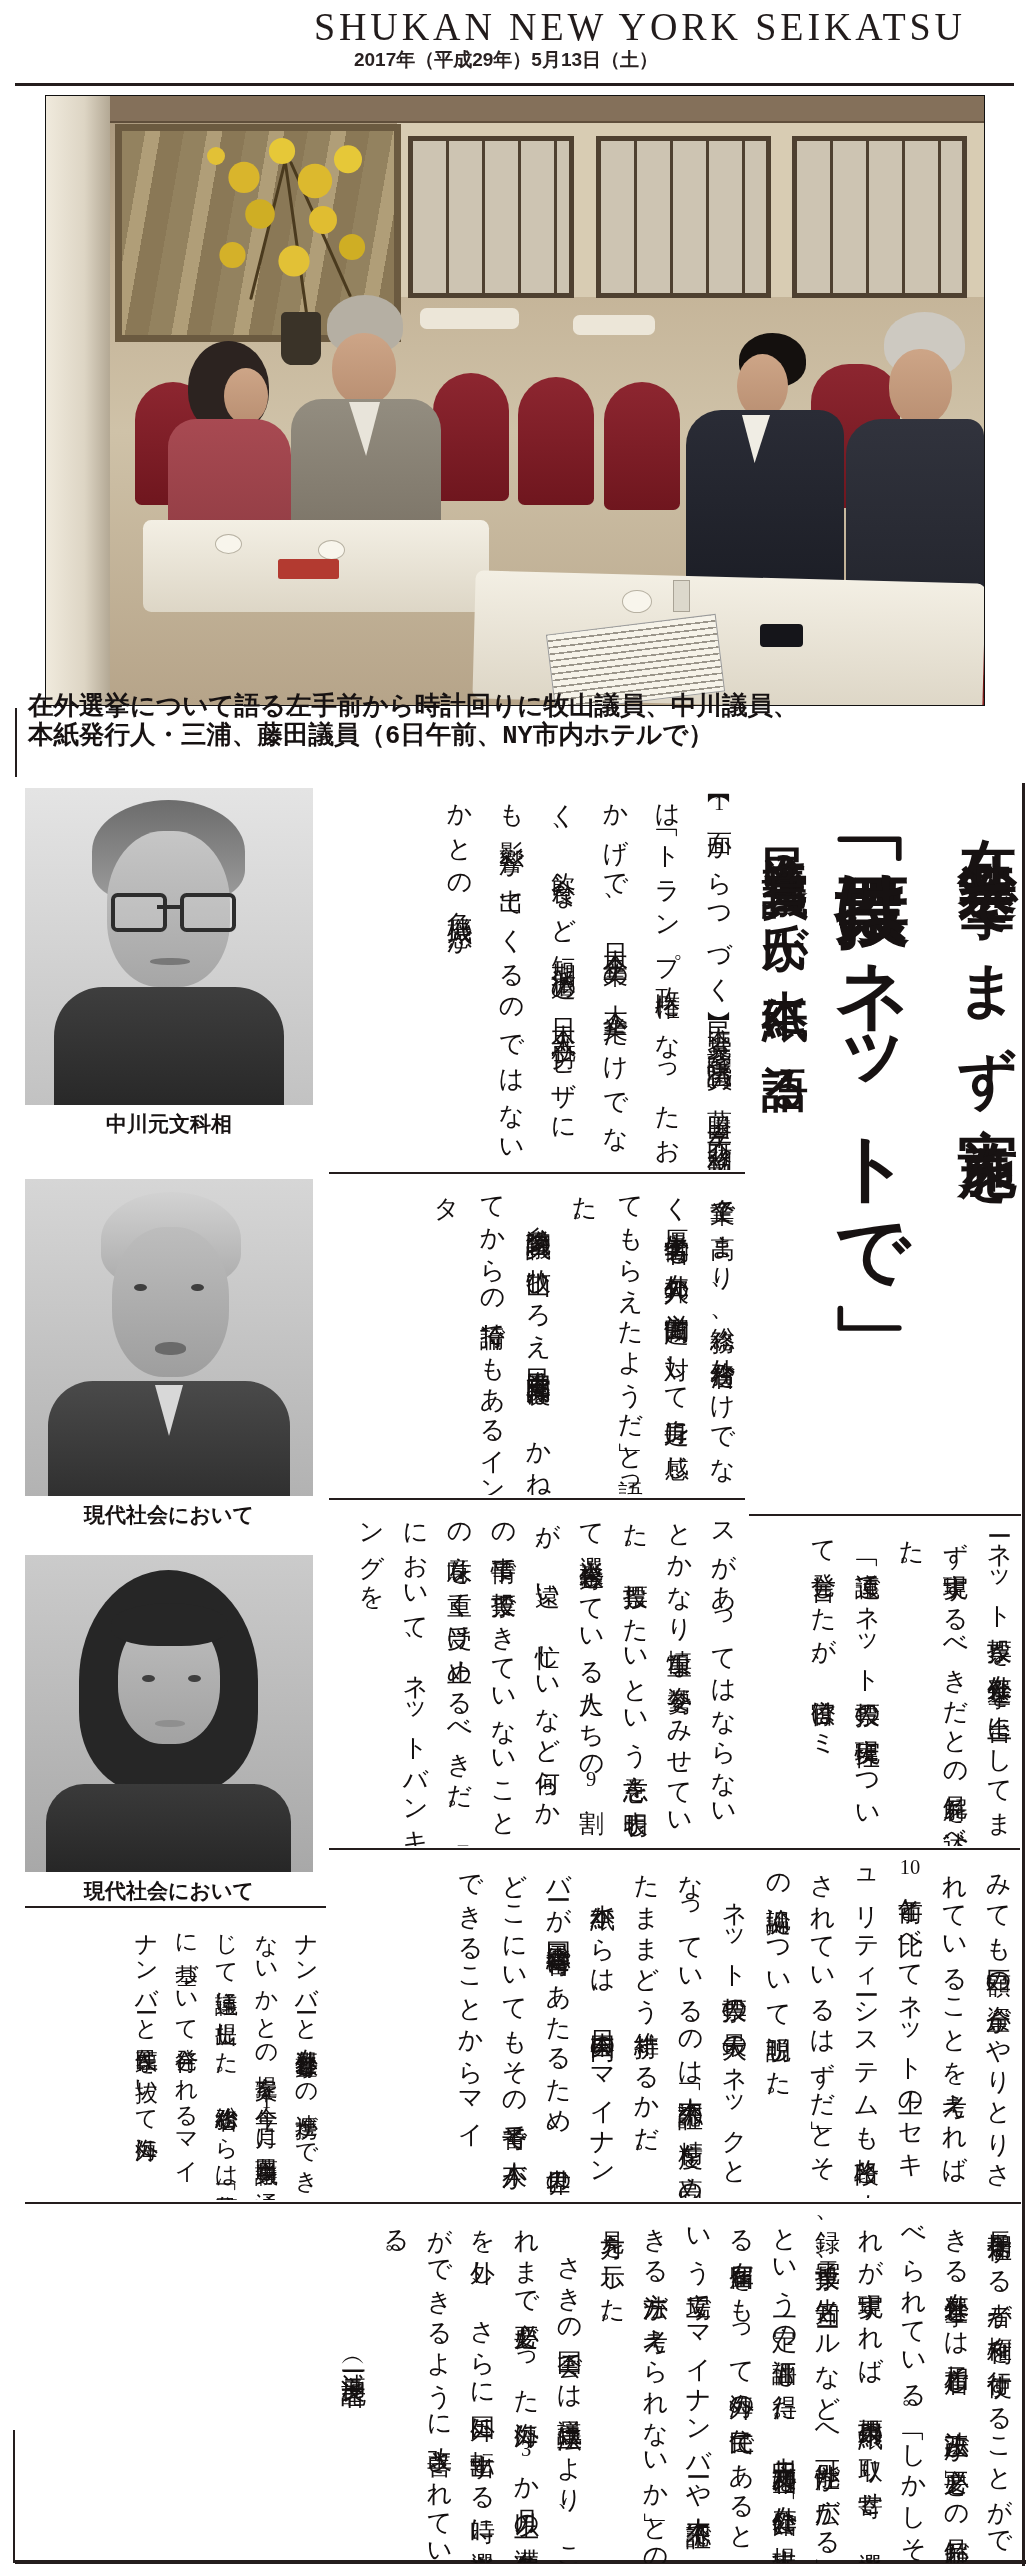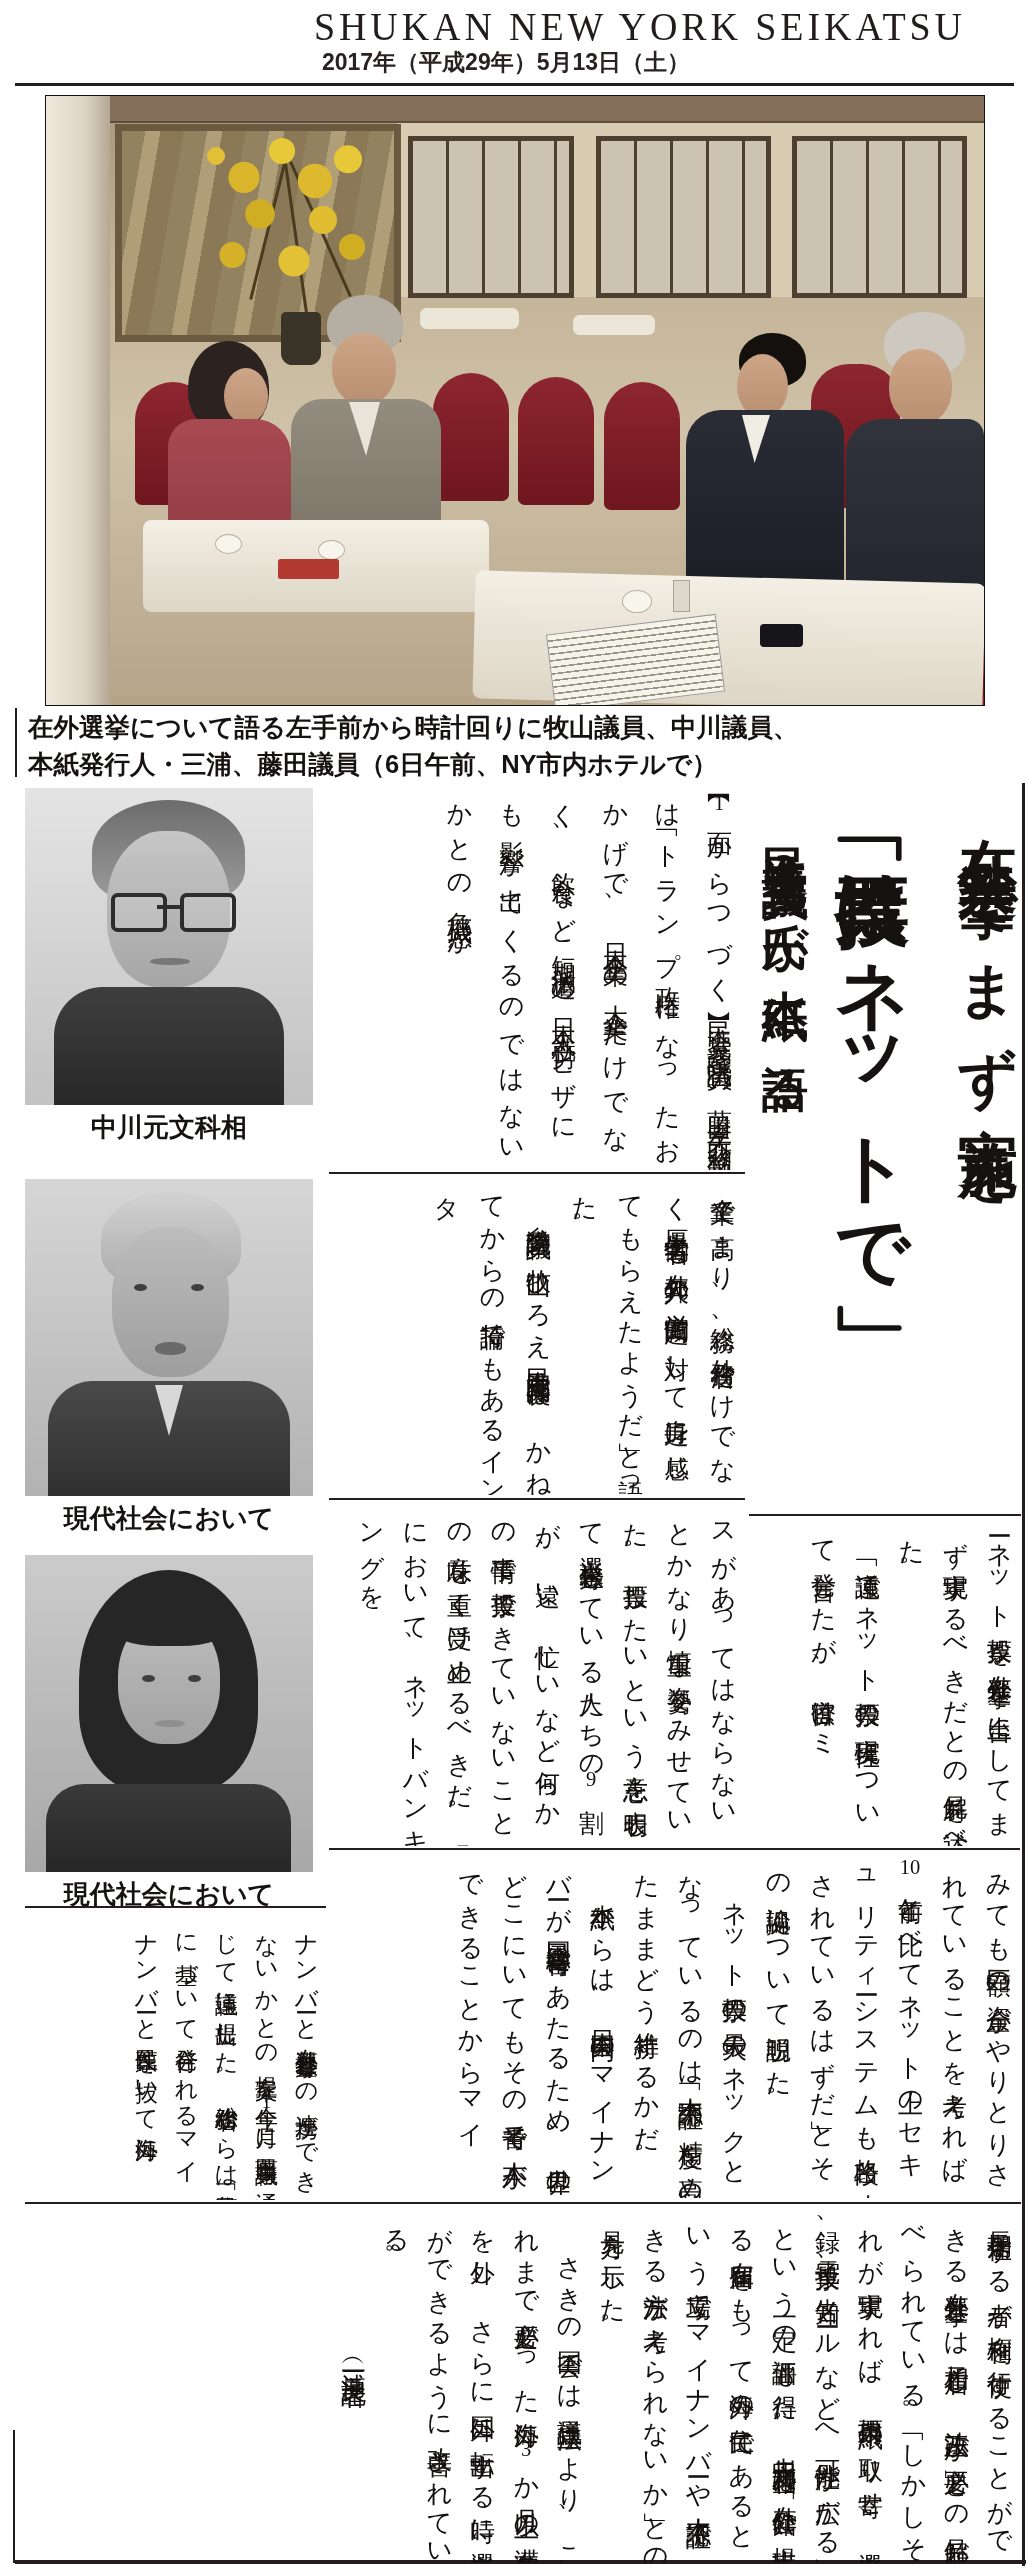--- a/index.html
+++ b/index.html
@@ -4,21 +4,21 @@
 <style>
   html,body{margin:0;padding:0;background:#ffffff;}
   .page{position:relative;width:1029px;height:2576px;background:#ffffff;overflow:hidden;
         font-family:"Liberation Serif","DejaVu Serif",serif;color:#1b1b1b;}
   .abs{position:absolute;}
 
   
   .m-jp{left:15px;top:0px;font-size:41px;font-weight:700;letter-spacing:1.6px;color:#221c1c;}
   .m-en{left:314px;top:3.3px;font-size:40px;font-weight:500;letter-spacing:4.1px;color:#221c1c;
         transform:scaleX(.95);transform-origin:left top;white-space:nowrap;}
-  .dateline{left:0;top:47px;width:1012px;text-align:center;font-size:23px;font-weight:600;
+  .dateline{left:0;top:47px;width:1012px;text-align:center;font-size:19px;font-weight:600;
         font-family:"Liberation Sans","DejaVu Sans",sans-serif;color:#2a2222;}
   .rule{background:#241d1d;}
 
   
   .photo{left:45px;top:95px;width:938px;height:609px;border:1.6px solid #111;
          background:linear-gradient(180deg,#a8967b 0%,#c3b296 28%,#cfc2a8 55%,#b6a489 100%);overflow:hidden;}
   .ph-ceil{left:0;top:0;width:938px;height:25px;background:#84705a;border-bottom:2.5px solid #5f4e3b;}
   .ph-pillar{left:0;top:0;width:64px;height:609px;background:linear-gradient(90deg,#f0eadd 0%,#ddd5c4 60%,#b3a894 100%);}
   .ph-mirror{left:69px;top:28px;width:272px;height:204px;border:7.4px solid #6b5a40;
          background:repeating-linear-gradient(100deg,#93825f 0 23px,#b09e78 23px 38px,#8a7856 38px 61px);}
@@ -34,33 +34,33 @@
   .news{background:#f6f3e9;border:0.8px solid #999;
         background-image:repeating-linear-gradient(180deg,#f6f3e9 0 5px,#9a958a 5px 6.6px);}
   .ph-carpet{background:repeating-linear-gradient(60deg,#8c2020 0 21.4px,#7a1818 21.4px 33px);}
   .flower{width:18px;height:18px;border-radius:50%;background:#e2c136;
         box-shadow:28px 21.4px 0 6.6px #d9b52c, 66px -5px 0 4.1px #e6c838, 99px 25px 0 8.2px #dcb92e,
                    132px 3.3px 0 5px #e6c838, 44px 58px 0 5.8px #cfae24, 107px 64px 0 5px #e0bd31,
                    16.5px 99px 0 4.1px #d4b129, 78px 105px 0 6.6px #e2c136, 136px 91px 0 4.1px #cfae24;}
   .branch{width:3.3px;background:#4a3a1e;border-radius:1.6px;}
 
   
-  .caption{left:28px;top:709px;width:971px;font-size:25.5px;line-height:37px;font-weight:600;
-        font-family:Liberation Sans, sans-serif;white-space:pre-line;color:#171212;}
+  .caption{left:28px;top:693px;width:971px;font-size:25.5px;line-height:29px;font-weight:600;
+        font-family:Liberation Mono, monospace;white-space:pre-line;color:#171212;}
 
   
   .vcol{writing-mode:vertical-rl;white-space:nowrap;}
   .hl-kicker{left:948px;top:792px;font-size:59px;font-weight:900;letter-spacing:12.3px;color:#171212;}
   .hl-main{left:823px;top:815px;font-size:74px;font-weight:900;letter-spacing:2.5px;color:#171212;}
   .hl-sub{left:754px;top:811px;font-size:46px;font-weight:900;letter-spacing:7.4px;color:#171212;}
 
   
   .portrait{left:25px;width:288px;}
   .pphoto{position:relative;width:288px;height:317px;overflow:hidden;}
-  .pcap{width:288px;text-align:center;font-size:26px;font-weight:600;padding-top:5px;
+  .pcap{width:288px;text-align:center;font-size:21px;font-weight:600;padding-top:5px;
         font-family:"Liberation Sans","DejaVu Sans",sans-serif;color:#171212;}
   .pa .pphoto{background:linear-gradient(180deg,#e4e4e4,#c2c2c2);}
   .pb .pphoto{background:linear-gradient(180deg,#d6d6d6,#b2b2b2);}
   .pc .pphoto{background:linear-gradient(180deg,#cbcbcb,#a8a8a8);}
   .hair-a{left:67px;top:11.5px;width:153px;height:103px;border-radius:50% 50% 32% 32%;
         background:linear-gradient(180deg,#6c6c6c,#9d9d9d);}
   .face-a{left:82px;top:43px;width:123px;height:156px;border-radius:46% 46% 42% 42%;
         background:linear-gradient(180deg,#c6c6c6,#a6a6a6);}
   .glass{top:105px;width:48px;height:31px;border:4.1px solid #2d2d2d;border-radius:6.6px;background:rgba(255,255,255,.15);}
   .bridge{left:132px;top:117px;width:25px;height:4.1px;background:#2d2d2d;}

